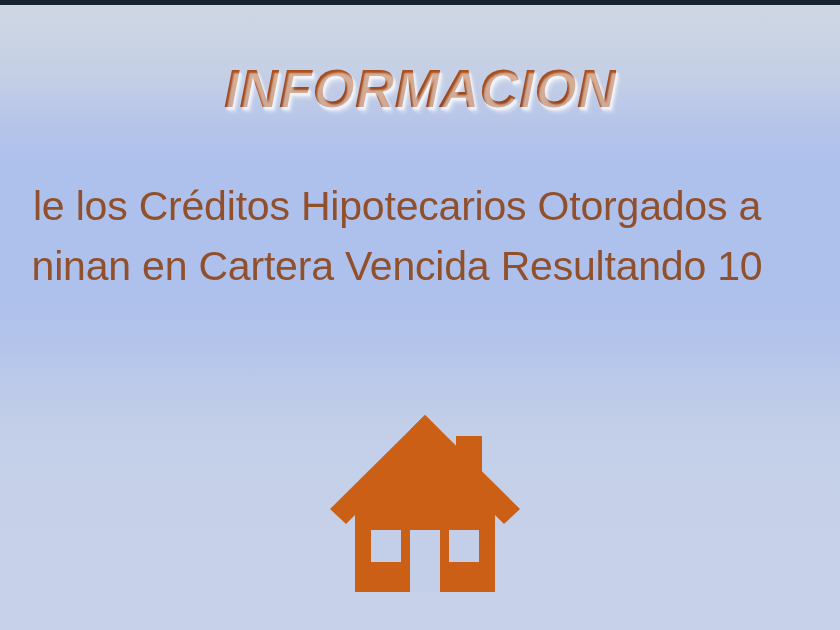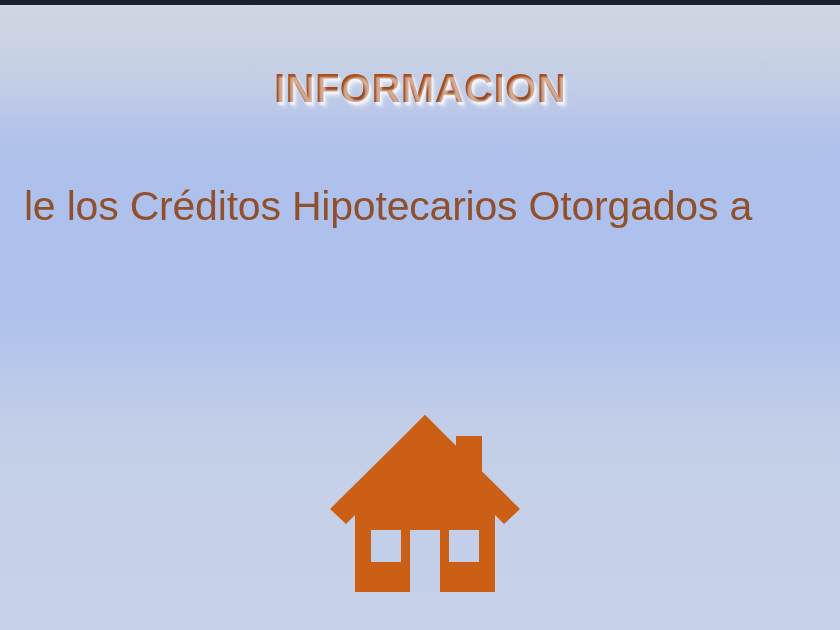--- a/index.html
+++ b/index.html
@@ -51,36 +51,37 @@
     left: 0;
     top: 58px;
     width: 840px;
     text-align: center;
     pointer-events: none;
   }
   .title {
     display: inline-block;
     font-family: "Liberation Sans", sans-serif;
     font-weight: bold;
-    font-size: 40px;
+    font-size: 54px;
     line-height: 60px;
     letter-spacing: 0.5px;
     color: #A0491C;
     background: linear-gradient(to bottom, #B4551F 0%, #A04A1B 45%, #8E3F18 100%);
     -webkit-background-clip: text;
     background-clip: text;
     -webkit-text-fill-color: transparent;
     text-shadow: 2px 3px 2px rgba(255, 255, 255, 0.55);
     filter: drop-shadow(2px 3px 1px rgba(255,255,255,0.5));
+    font-style: italic;
   }
 
   
   .body-block {
     position: absolute;
-    left: 8px;
+    left: 17px;
     top: 176px;
     width: 760px;
     text-align: center;
     white-space: nowrap;
     pointer-events: none;
   }
   .body-line {
     display: block;
     font-family: "Liberation Sans", sans-serif;
     font-weight: normal;
@@ -110,20 +111,21 @@
 <div class="slide">
 
   <div class="top-strip"></div>
 
   <div class="title-band">
     <span class="title">INFORMACION</span>
   </div>
 
   <div class="body-block">
     <span class="body-line">le los Créditos Hipotecarios Otorgados a</span>
+    <span class="body-line">ninan en Cartera Vencida Resultando 10</span>
   </div>
 
   <div class="house-wrap">
     <svg class="house-svg" viewBox="0 0 196 185" aria-hidden="true">
       <g fill="#CC5F16">
 
         <rect x="129" y="24" width="26" height="64"></rect>
 
         <polygon points="98,3 113,18 19,112 3,97"></polygon>
 

